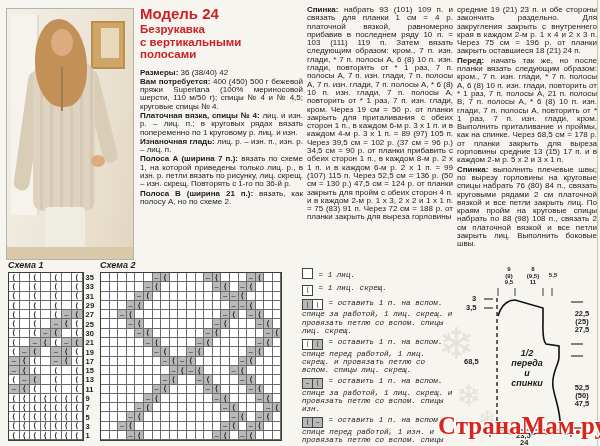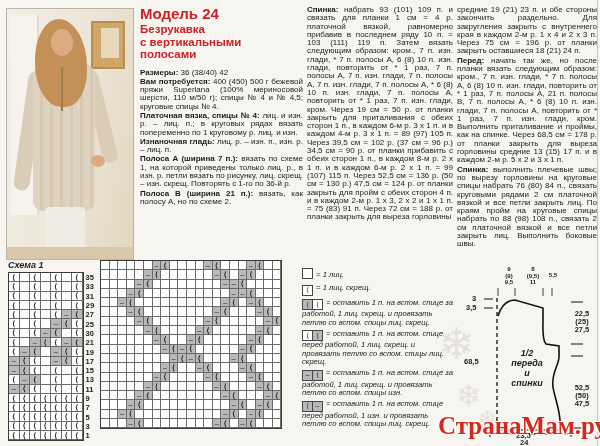--- a/index.html
+++ b/index.html
@@ -31,21 +31,21 @@
   .col b{font-weight:bold;}
   .col-left{left:140px;width:163px;}
   .col-mid{left:307px;width:146px;}
   .col-right{left:457px;width:140px;}
   .title{color:#cc2027;font-size:15px;font-weight:bold;line-height:16px;margin-bottom:1px;}
   .subtitle{color:#cc2027;font-size:11.5px;font-weight:bold;line-height:12.5px;white-space:pre-line;margin-bottom:8px;}
 
   
   .legend{position:absolute;left:302px;top:268px;width:152px;}
   .legend-title{font-size:9px;font-weight:bold;font-style:italic;margin-bottom:4px;}
-  .legend-item{font-size:7.6px;line-height:8.2px;font-style:italic;margin-bottom:3px;}
+  .legend-item{font-size:7.6px;line-height:8.2px;font-style:italic;margin-bottom:3px;font-family:Liberation Mono, monospace;}
   .sym{display:inline-block;vertical-align:-2px;margin-right:2px;}
   .sym .sc{display:inline-flex;align-items:center;justify-content:center;width:9px;height:9px;
            border:1px solid #444;font-size:7px;font-style:normal;background:#fff;margin-right:-1px;}
   .sym .sc.g{background:#b9b9b9;}
 
   
   .chart{position:absolute;}
   .chart-label{font-size:9px;font-weight:bold;font-style:italic;margin-bottom:2px;}
   .grid{display:grid;border:1px solid #3a3a3a;width:max-content;background:#fff;}
   .cell{border-right:1px solid #6a6a6a;border-bottom:1px solid #6a6a6a;display:flex;align-items:center;justify-content:center;
@@ -272,20 +272,21 @@
         <div style="height: 9.3px;">13</div>
         <div style="height: 9.3px;">11</div>
         <div style="height: 9.3px;">9</div>
         <div style="height: 9.3px;">7</div>
         <div style="height: 9.3px;">5</div>
         <div style="height: 9.3px;">3</div>
         <div style="height: 9.3px;">1</div>
       </div>
     </div>
   <div class="chart" id="schema2">
+      <div class="chart-label">Схема 2</div>
       <div class="grid" style="grid-template-columns: repeat(21, 8.6px);">
         <div class="cell e" style="height: 9.3px;"></div>
         <div class="cell e" style="height: 9.3px;"></div>
         <div class="cell e" style="height: 9.3px;"></div>
         <div class="cell e" style="height: 9.3px;"></div>
         <div class="cell e" style="height: 9.3px;"></div>
         <div class="cell e" style="height: 9.3px;"></div>
         <div class="cell d" style="height: 9.3px;">–</div>
         <div class="cell c" style="height: 9.3px;">⟨</div>
         <div class="cell e" style="height: 9.3px;"></div>

